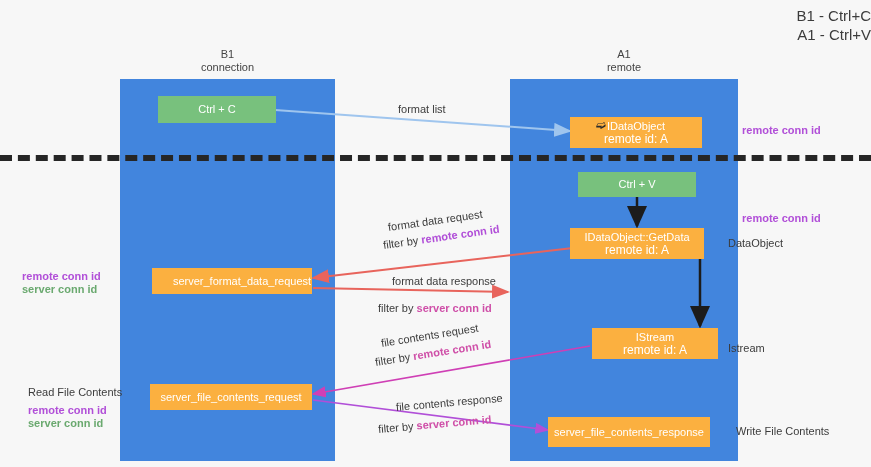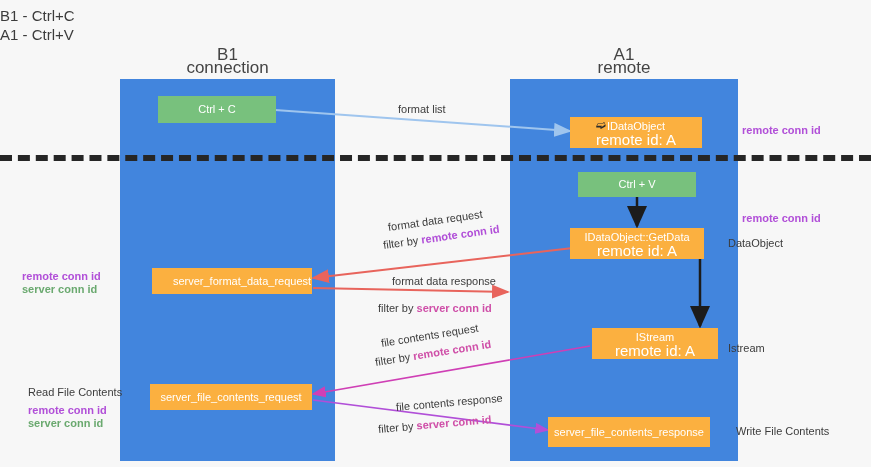--- a/index.html
+++ b/index.html
@@ -10,48 +10,48 @@
     color:#3c3c3c;
     overflow:hidden;
   }
   #stage{position:relative;width:871px;height:467px;}
 
   .abs{position:absolute;}
 
   
   .title{
     left:0;top:6px;width:871px;
-    text-align:left;
+    text-align:right;
     font-size:15px;line-height:19px;
     color:#3c3c3c;
   }
 
   
   .lane-head{
-    text-align:center;font-size:17px;line-height:13px;color:#444;
+    text-align:center;font-size:11px;line-height:13px;color:#444;
   }
 
   
   .lane{
     background:#4285dd;
   }
 
   
   .node{
     box-sizing:border-box;
     display:flex;align-items:center;justify-content:center;
     flex-direction:column;
     color:#ffffff;
     font-size:11px;line-height:13px;
     text-align:center;
     padding:2px 4px;
   }
   .node.green{background:#78c17d;}
   .node.orange{background:#fbb040;}
-  .node .l2{font-size:15px;line-height:13px;}
+  .node .l2{font-size:12px;line-height:13px;}
 
   
   .lbl{font-size:11px;line-height:14px;color:#3c3c3c;white-space:nowrap;}
   .lbl.purple{color:#b14fd8;font-weight:bold;}
   .lbl.green-t{color:#6aa96f;font-weight:bold;}
   .lbl.pink{color:#cf4fa8;font-weight:bold;}
   .rot-1{transform:rotate(-8deg);transform-origin:left center;}
   .rot-2{transform:rotate(-9deg);transform-origin:left center;}
   .rot-3{transform:rotate(-10deg);transform-origin:left center;}
 

